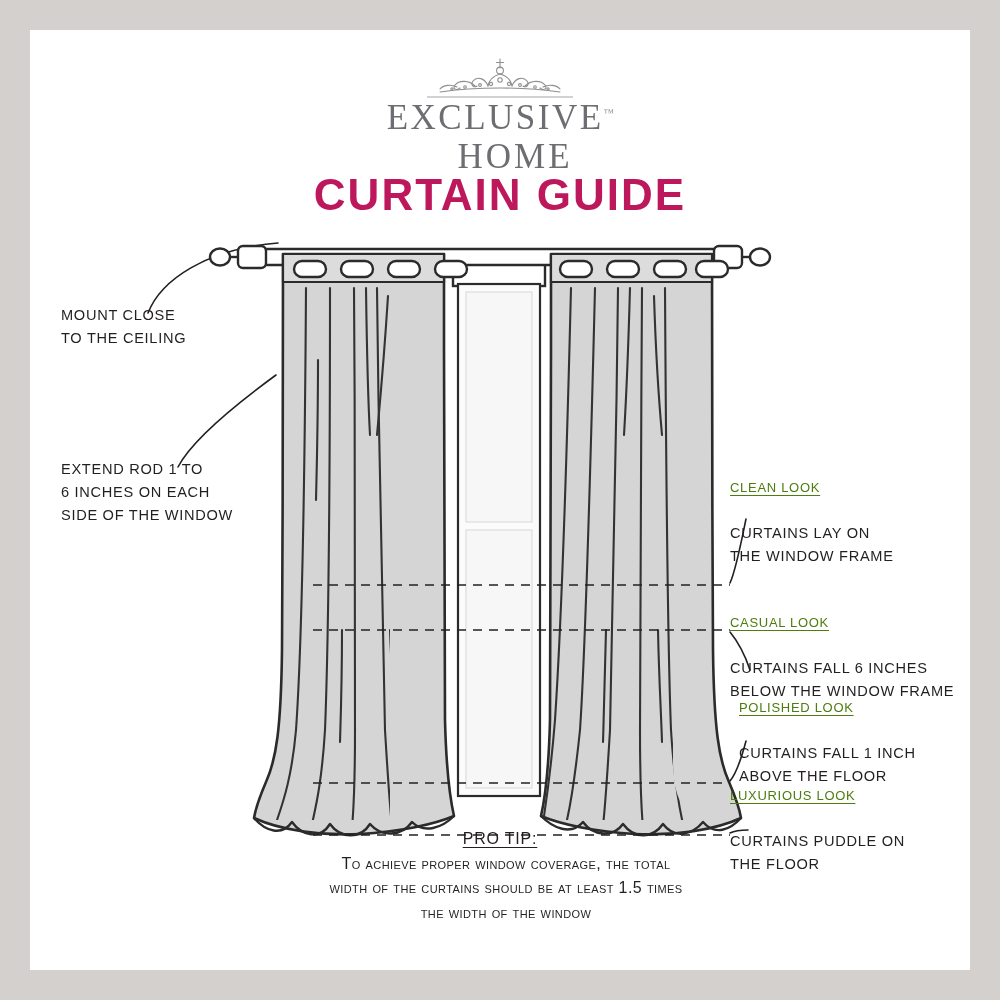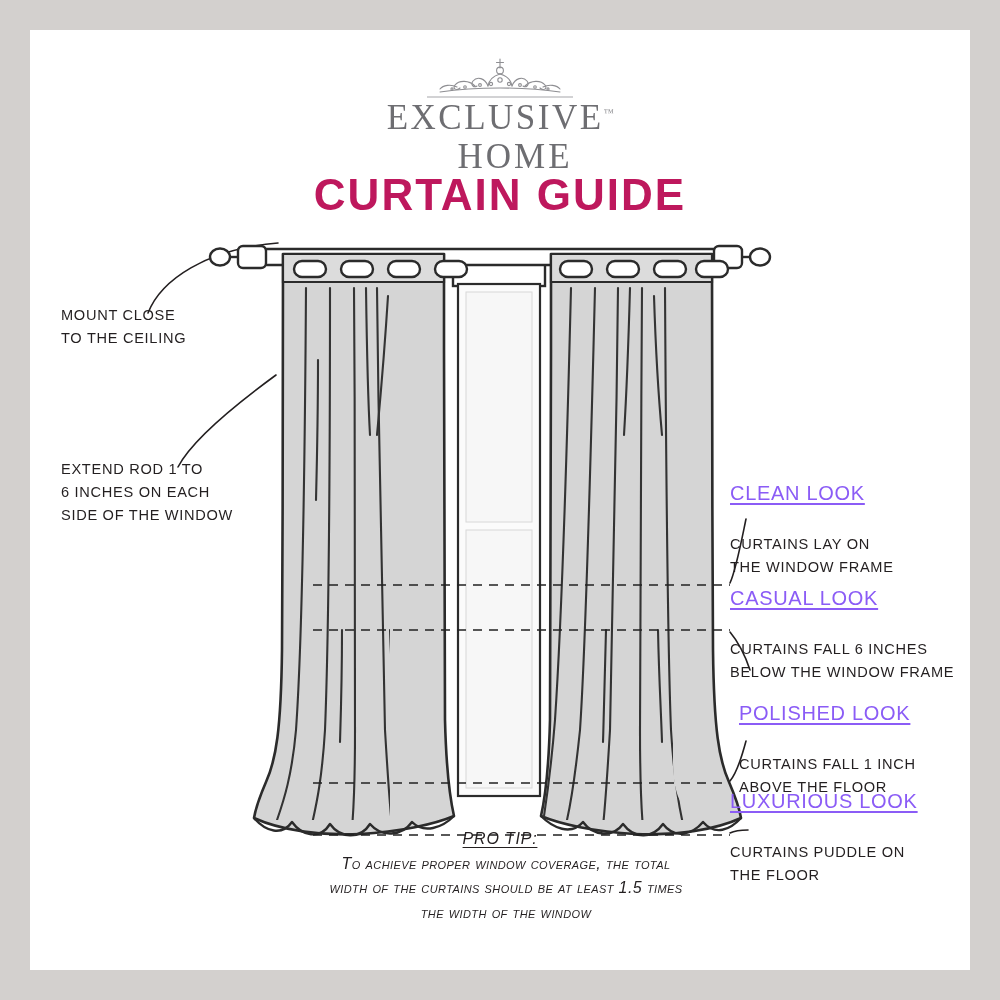--- a/index.html
+++ b/index.html
@@ -57,41 +57,40 @@
   
   .anno{
     position:absolute;
     font-size:14.6px;
     letter-spacing:0.7px;
     color:#231f20;
     line-height:1.58;
     white-space:pre-line;
   }
   .anno-head{
-    font-size:20px;
+    font-size:13px;
     letter-spacing:0.7px;
-    color:#8b5cf6;
+    color:#4d7c0f;
     text-decoration:underline;
     text-underline-offset:3px;
     display:block;
   }
   .anno-body{display:block;white-space:pre-line;}
 
   .a-mount{left:31px;top:274px;}
   .a-extend{left:31px;top:428px;}
   .a-clean{left:700px;top:425px;}
-  .a-casual{left:700px;top:530px;}
+  .a-casual{left:700px;top:560px;}
   .a-polished{left:709px;top:645px;}
   .a-luxurious{left:700px;top:733px;}
 
   
   .protip{
     position:absolute;left:0;top:800px;width:940px;text-align:center;
     color:#231f20;
-    font-style:italic;
   }
   .protip-head{
     font-size:16px;
     letter-spacing:0.8px;
     text-decoration:underline;
     text-underline-offset:3px;
   }
   .protip-body{
     margin-top:4px;
     font-size:16px;

